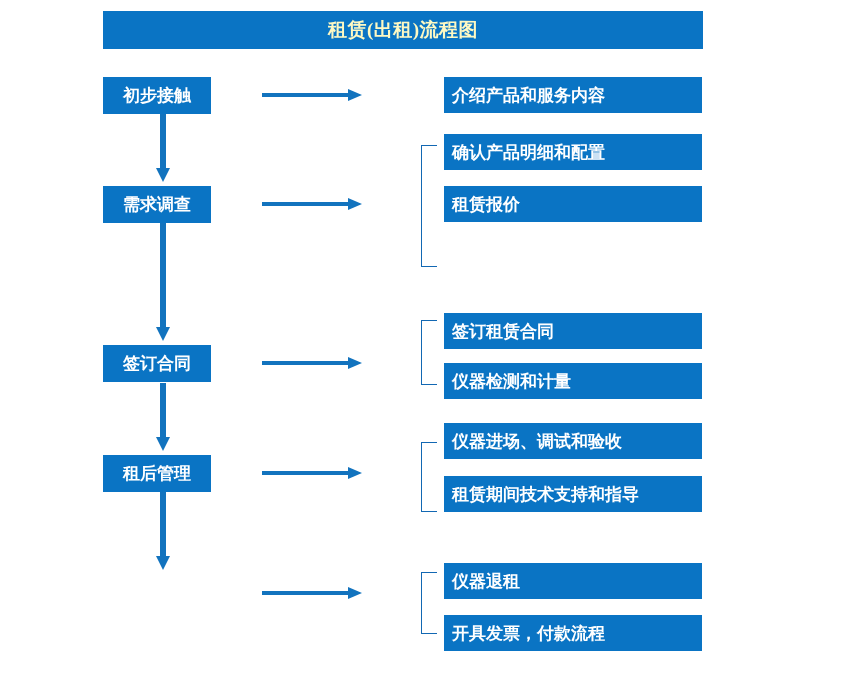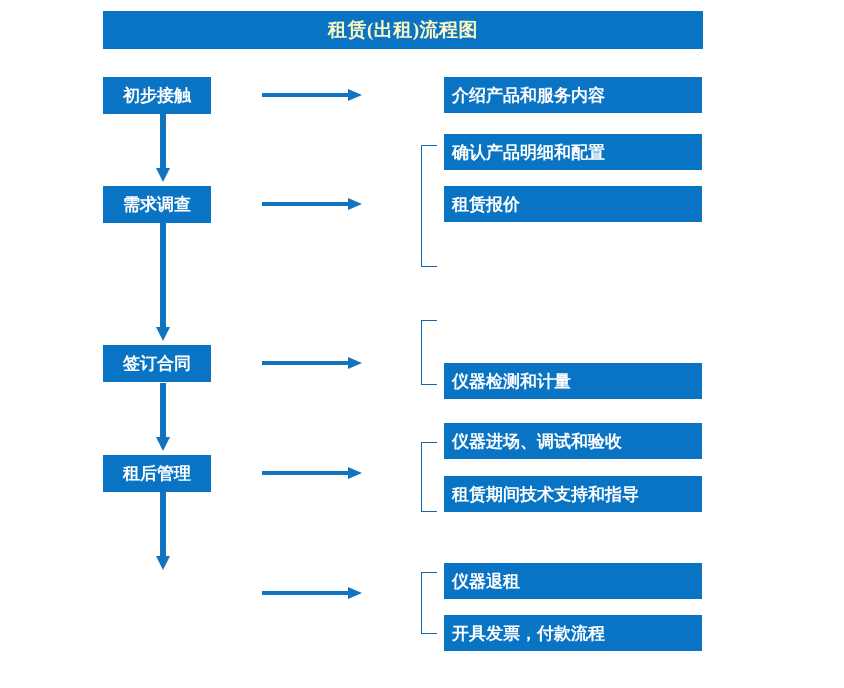--- a/index.html
+++ b/index.html
@@ -131,20 +131,21 @@
   <div class="group-bracket" style="top:145px;height:122px"></div>
   <div class="group-bracket" style="top:320px;height:65px"></div>
   <div class="group-bracket" style="top:442px;height:70px"></div>
   <div class="group-bracket" style="top:572px;height:62px"></div>
 
   <div class="node-box detail-box" style="top:77px">介绍产品和服务内容</div>
 
   <div class="node-box detail-box" style="top:134px">确认产品明细和配置</div>
   <div class="node-box detail-box" style="top:186px">租赁报价</div>
 
+  <div class="node-box detail-box" style="top:313px">签订租赁合同</div>
   <div class="node-box detail-box" style="top:363px">仪器检测和计量</div>
 
   <div class="node-box detail-box" style="top:423px">仪器进场、调试和验收</div>
   <div class="node-box detail-box" style="top:476px">租赁期间技术支持和指导</div>
 
   <div class="node-box detail-box" style="top:615px">开具发票，付款流程</div>
   <div class="node-box detail-box" style="top:563px">仪器退租</div>
 
 </div>
 

